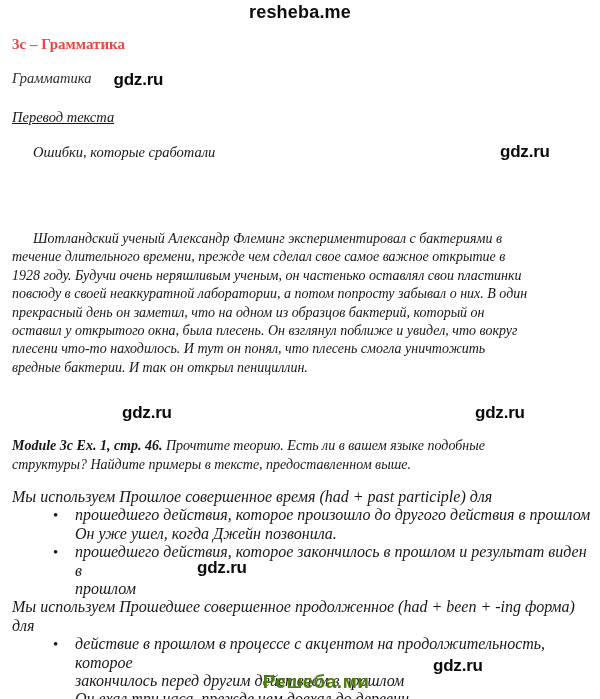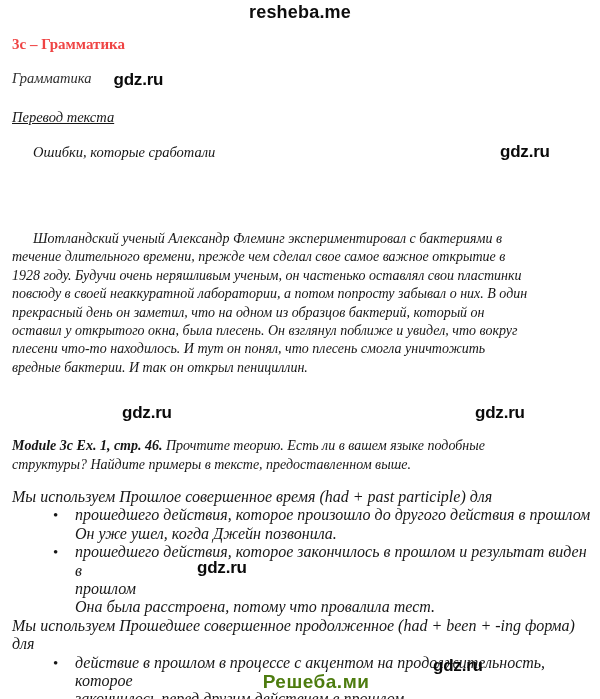--- a/index.html
+++ b/index.html
@@ -160,21 +160,20 @@
     <p class="grammar-intro">Мы используем Прошлое совершенное время (had + past participle) для</p>
 
     <div class="bullet-item">
       <div class="bullet-text">прошедшего действия, которое произошло до другого действия в прошлом</div>
       <div class="bullet-example">Он уже ушел, когда Джейн позвонила.</div>
     </div>
 
     <div class="bullet-item">
       <div class="bullet-text">прошедшего действия, которое закончилось в прошлом и результат виден в
 прошлом</div>
-      <div class="bullet-example">Она была расстроена, потому что провалила тест.</div>
     </div>
 
     <p class="grammar-intro">Мы используем Прошедшее совершенное продолженное (had + been + -ing форма) для</p>
 
     <div class="bullet-item">
       <div class="bullet-text">действие в прошлом в процессе с акцентом на продолжительность, которое
 закончилось перед другим действием в прошлом</div>
       <div class="bullet-example">Он ехал три часа, прежде чем доехал до деревни.</div>
     </div>
   </div>

